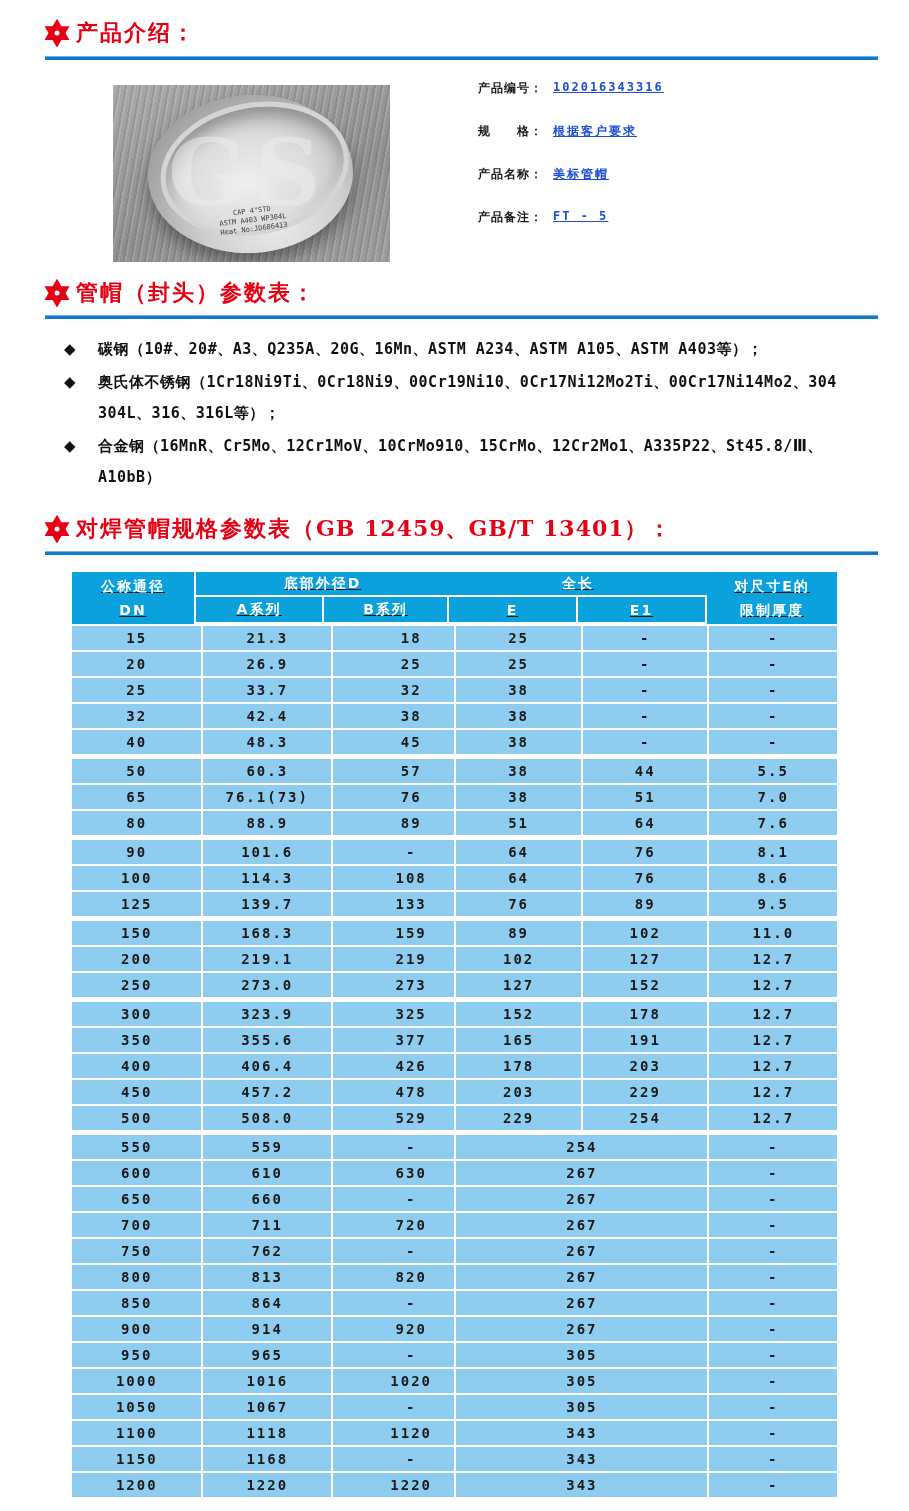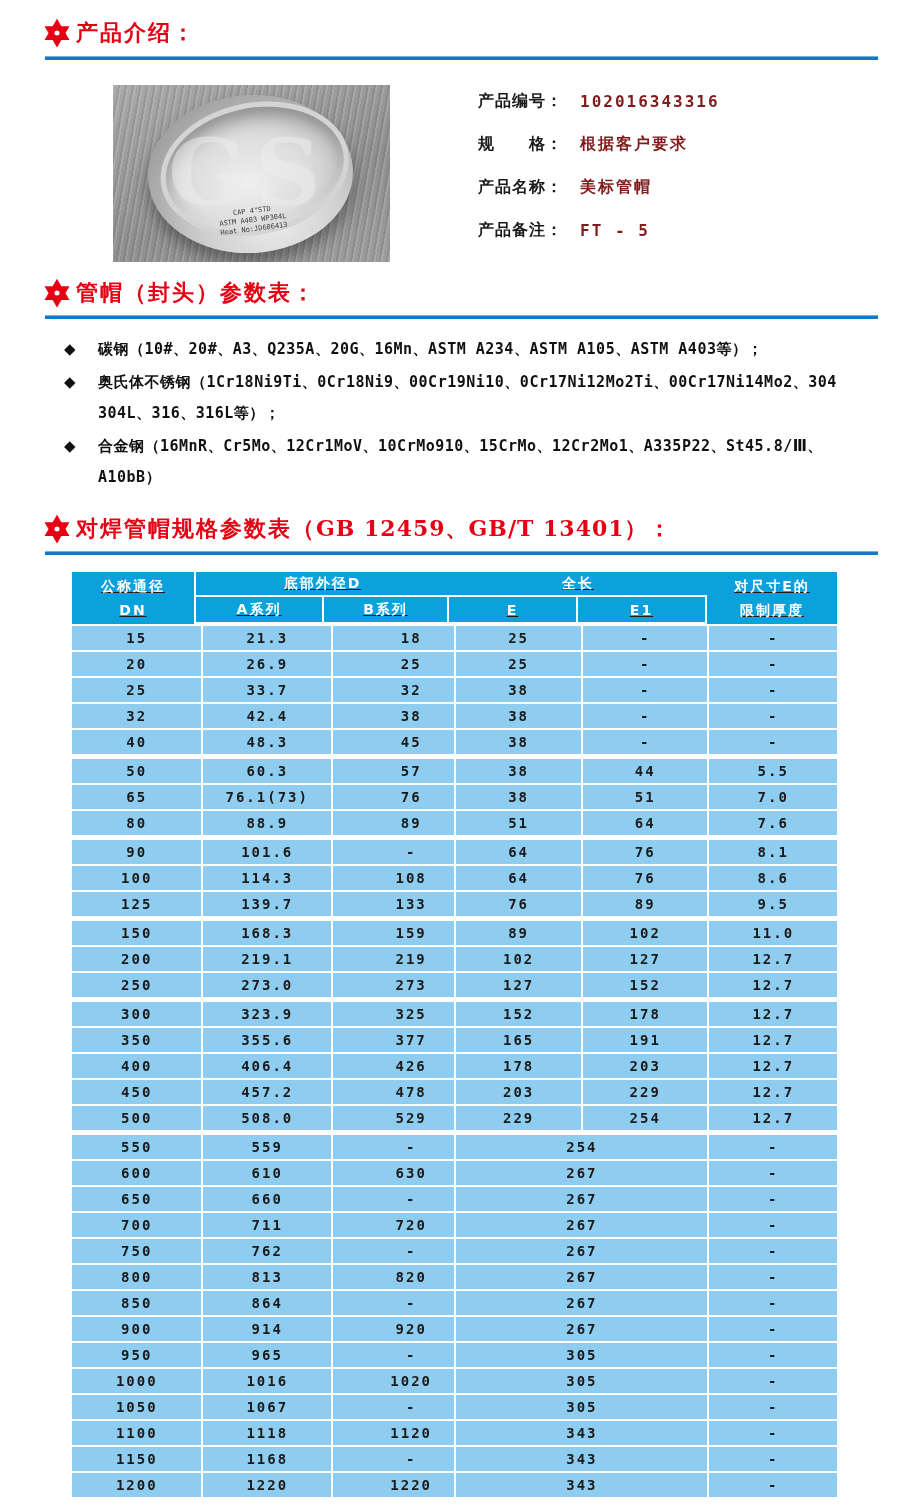--- a/index.html
+++ b/index.html
@@ -27,24 +27,24 @@
        transform:rotate(-8deg);border:5px solid #d4d4d4;
        background:radial-gradient(ellipse at 45% 60%, #efefef 0%, #dcdcdc 45%, #bcbcbc 75%, #989898 100%);
        box-shadow:inset 0 8px 16px rgba(0,0,0,.28), inset 0 -2px 6px rgba(255,255,255,.5);}
   .watermark{position:absolute;left:55px;top:42px;font-family:"DejaVu Serif","Liberation Serif",serif;
        font-weight:bold;font-size:92px;line-height:1;color:rgba(238,238,238,.5);letter-spacing:8px;}
   .stamp{position:absolute;left:55px;top:122px;width:170px;text-align:center;transform:rotate(-7deg);
        font-family:"DejaVu Sans Mono","Liberation Mono",monospace;font-size:7px;line-height:9px;color:#3d3d3d;}
 
   
   .info{position:absolute;left:478px;top:80px;width:420px;}
-  .info-row{height:43px;display:flex;align-items:center;font-size:16px;}
+  .info-row{height:43px;display:flex;font-size:12px;}
   .info-label{color:#1A1A1A;font-weight:bold;letter-spacing:1px;white-space:pre;}
-  .info-value{color:#7f1d1d;font-weight:bold;margin-left:17px;letter-spacing:2px;
-       font-family:"DejaVu Sans Mono","DejaVu Sans",monospace;}
+  .info-value{color:#1d4ed8;font-weight:bold;margin-left:10px;letter-spacing:2px;
+       font-family:"DejaVu Sans Mono","DejaVu Sans",monospace;text-decoration:underline;}
 
   
   .bullets{position:absolute;left:64px;top:334px;width:810px;
        font-family:"DejaVu Sans Mono","DejaVu Sans",monospace;font-size:15px;font-weight:bold;
        color:#111;}
   .bline{line-height:31px;letter-spacing:.5px;display:flex;align-items:flex-start;}
   .bline .diamond{width:34px;flex:0 0 auto;color:#111;font-family:"DejaVu Sans",sans-serif;}
   .bline.cont{padding-left:34px;}
   .bullet{margin-bottom:2px;}
 

